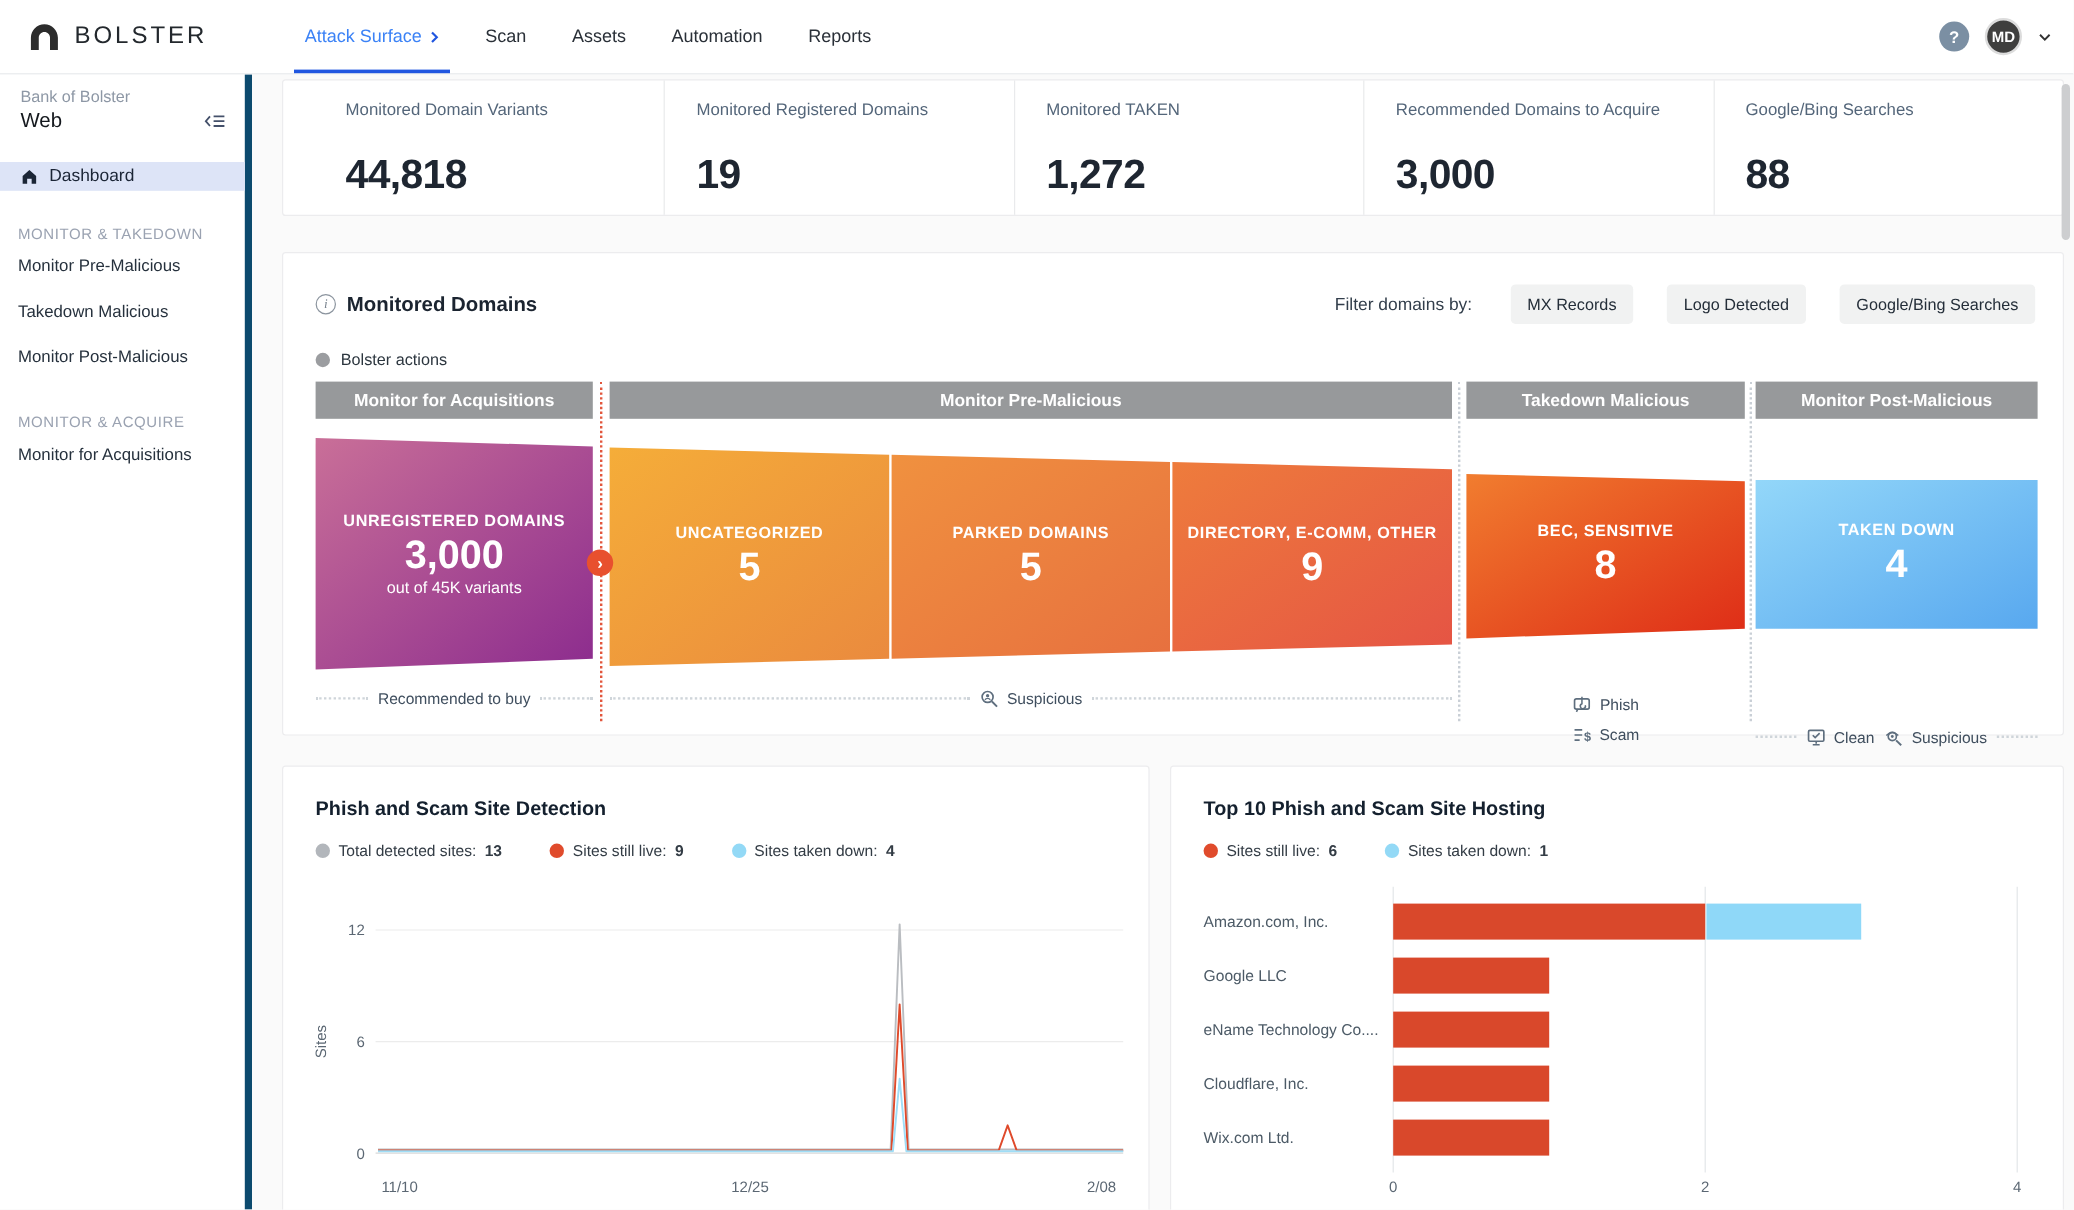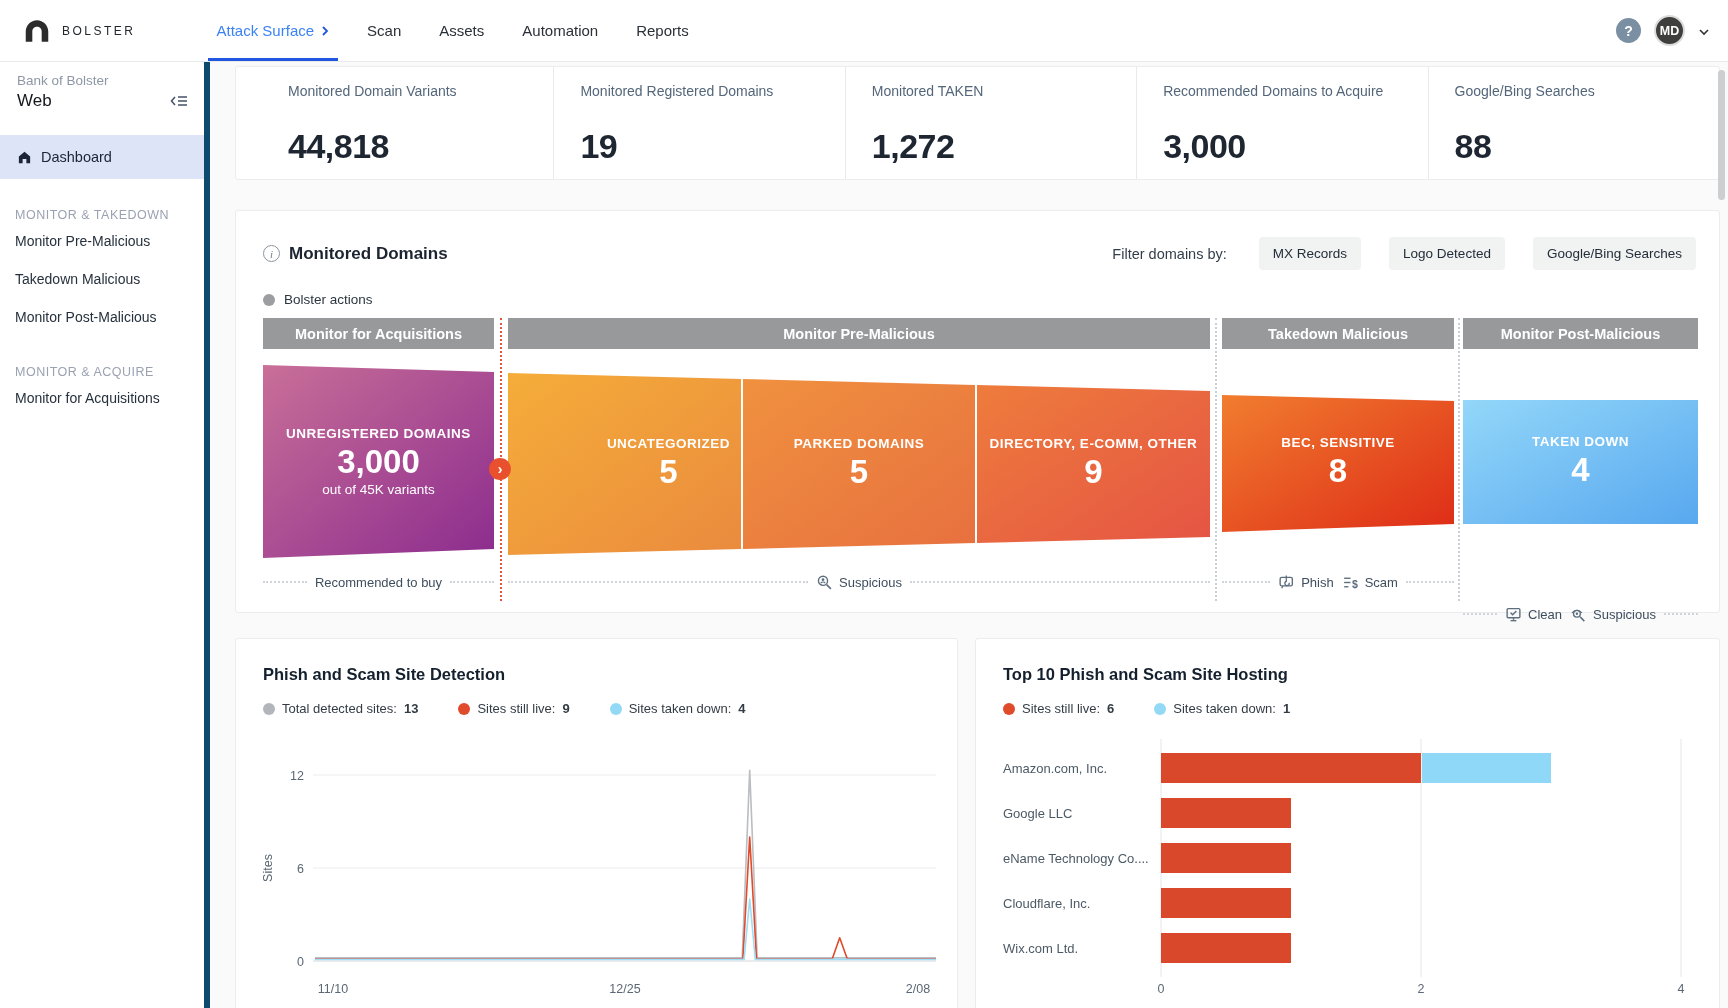--- a/index.html
+++ b/index.html
@@ -4,42 +4,42 @@
 <style>
   * { margin:0; padding:0; box-sizing:border-box; }
   html,body { width:1728px; height:1008px; overflow:hidden; background:#fafafa;
     font-family:"Liberation Sans", sans-serif; color:#1f2733; }
   .app { position:relative; width:1728px; height:1008px; }
 
   
   .topnav { position:absolute; top:0; left:0; width:1728px; height:62px; background:#fff;
     border-bottom:1px solid #e8eaed; display:flex; align-items:center; z-index:30; }
   .logo-wrap { margin-left:22px; display:flex; align-items:center; }
-  .brand { font-size:12px; letter-spacing:2.5px; font-weight:500; color:#23282d; margin-left:10px; }
+  .brand { font-size:20px; letter-spacing:2.5px; font-weight:500; color:#23282d; margin-left:10px; }
   .primary-nav { display:flex; height:100%; margin-left:62px; }
   .nav-item { position:relative; display:flex; align-items:center; height:100%;
     padding:0 19px; font-size:15px; color:#2a3038; cursor:pointer; white-space:nowrap; }
   .nav-item.active { color:#3b82f6; }
   .nav-item.active::after { content:""; position:absolute; left:10px; right:10px; bottom:0; height:3px; background:#2056e0; }
   .nav-item .chev { margin-left:7px; display:inline-flex; }
   .nav-right { margin-left:auto; display:flex; align-items:center; gap:13px; padding-right:18px; }
   .help-btn { width:25px; height:25px; border-radius:50%; background:#7b8fa3; color:#fff;
     font-size:14px; font-weight:700; display:flex; align-items:center; justify-content:center; cursor:pointer; }
   .avatar { width:31px; height:31px; border-radius:50%; background:#3f3f3e; color:#fff;
     font-size:12.5px; font-weight:700; display:flex; align-items:center; justify-content:center;
     border:2px solid #dcdcdc; cursor:pointer; }
 
   
   .sidebar { position:absolute; top:46px; left:0; width:210px; bottom:0; background:#fff;
     border-right:6px solid #0c4a6e; z-index:20; }
   .ws-org { margin:27px 0 0 17px; font-size:13.5px; color:#8d97a5; }
   .ws-row { display:flex; align-items:center; justify-content:space-between; margin:3px 16px 0 17px; }
   .ws-name { font-size:17px; font-weight:500; color:#14181d; }
   .collapse-btn { cursor:pointer; display:inline-flex; }
-  .side-dashboard { margin-top:24px; height:44px; background:#dde4f7; display:flex; align-items:center;
+  .side-dashboard { margin-top:24px; height:24px; background:#dde4f7; display:flex; align-items:center;
     gap:9px; padding-left:17px; font-size:14.5px; font-weight:500; color:#1b2536; cursor:pointer; }
   .side-section-title { margin:29px 0 0 15px; font-size:12.5px; letter-spacing:.5px; color:#9aa2b1; font-weight:500; }
   .side-item { margin:0; padding:11px 0 11px 15px; font-size:14px; color:#26313d; cursor:pointer; }
   .side-item:first-of-type { margin-top:8px; }
 
   
   .panel { position:absolute; background:#fff; border:1px solid #ececee; border-radius:3px; }
   .stats-panel { left:235px; top:66px; width:1485px; height:114px; display:grid;
     grid-template-columns:repeat(5,1fr);padding-left:26px; }
   .stat-cell { position:relative; padding:16px 0 0 26px; }
@@ -231,21 +231,21 @@
         <polygon points="741,36 974,42 974,188 741,194" fill="url(#segGrad3)"></polygon>
         <polygon points="986,46 1218,52 1218,175 986,183" fill="url(#segGrad4)"></polygon>
         <polygon points="1227,51 1462,51 1462,175 1227,175" fill="url(#segGrad5)"></polygon>
       </svg>
     <div id="seg-overlays">
         <div class="seg-overlay" style="left:27px;top:154px;width:231px;height:193px;">
           <div class="seg-label">UNREGISTERED DOMAINS</div>
           <div class="seg-value">3,000</div>
           <div class="seg-sub">out of 45K variants</div>
         </div>
-        <div class="seg-overlay" style="left:272px;top:162px;width:233px;height:182px;margin-left:44px;">
+        <div class="seg-overlay" style="left:272px;top:162px;width:233px;height:182px;">
           <div class="seg-label">UNCATEGORIZED</div>
           <div class="seg-value">5</div>
         </div>
         <div class="seg-overlay" style="left:507px;top:168px;width:232px;height:170px;">
           <div class="seg-label">PARKED DOMAINS</div>
           <div class="seg-value">5</div>
         </div>
         <div class="seg-overlay" style="left:741px;top:174px;width:233px;height:158px;">
           <div class="seg-label">DIRECTORY, E-COMM, OTHER</div>
           <div class="seg-value">9</div>
@@ -279,21 +279,21 @@
                 <circle cx="6.6" cy="6.4" r="4.3" fill="none" stroke="#5e6e7e" stroke-width="1.3"></circle>
                 <circle cx="6.6" cy="5.4" r="1.3" fill="#5e6e7e"></circle>
                 <path d="M4.5 8.6 a2.6 2.6 0 0 1 4.2 0" fill="none" stroke="#5e6e7e" stroke-width="1.1"></path>
                 <line x1="10" y1="10" x2="14" y2="14" stroke="#5e6e7e" stroke-width="1.5"></line>
               </svg>
             </span>
             <span>Suspicious</span>
           </div>
           <div class="leader"></div>
         </div>
-        <div class="stage-footer" style="left:986px;width:232px;">
+        <div class="stage-footer" style="left:986px;width:232px;flex-direction:column;">
           <div class="leader"></div>
           <div class="footer-item">
             <span style="display: inline-flex;">
               <svg width="17" height="17" viewBox="0 0 16 16">
                 <rect x="2" y="3.2" width="11.5" height="8" rx="1.5" fill="none" stroke="#5e6e7e" stroke-width="1.3"></rect>
                 <path d="M7.8 1.5 v5.5 a2 2 0 1 0 2.6 1.2" fill="none" stroke="#5e6e7e" stroke-width="1.2"></path>
                 <path d="M4.5 11.2 l-1 2.2" stroke="#5e6e7e" stroke-width="1.2"></path>
               </svg>
             </span>
             <span>Phish</span>

